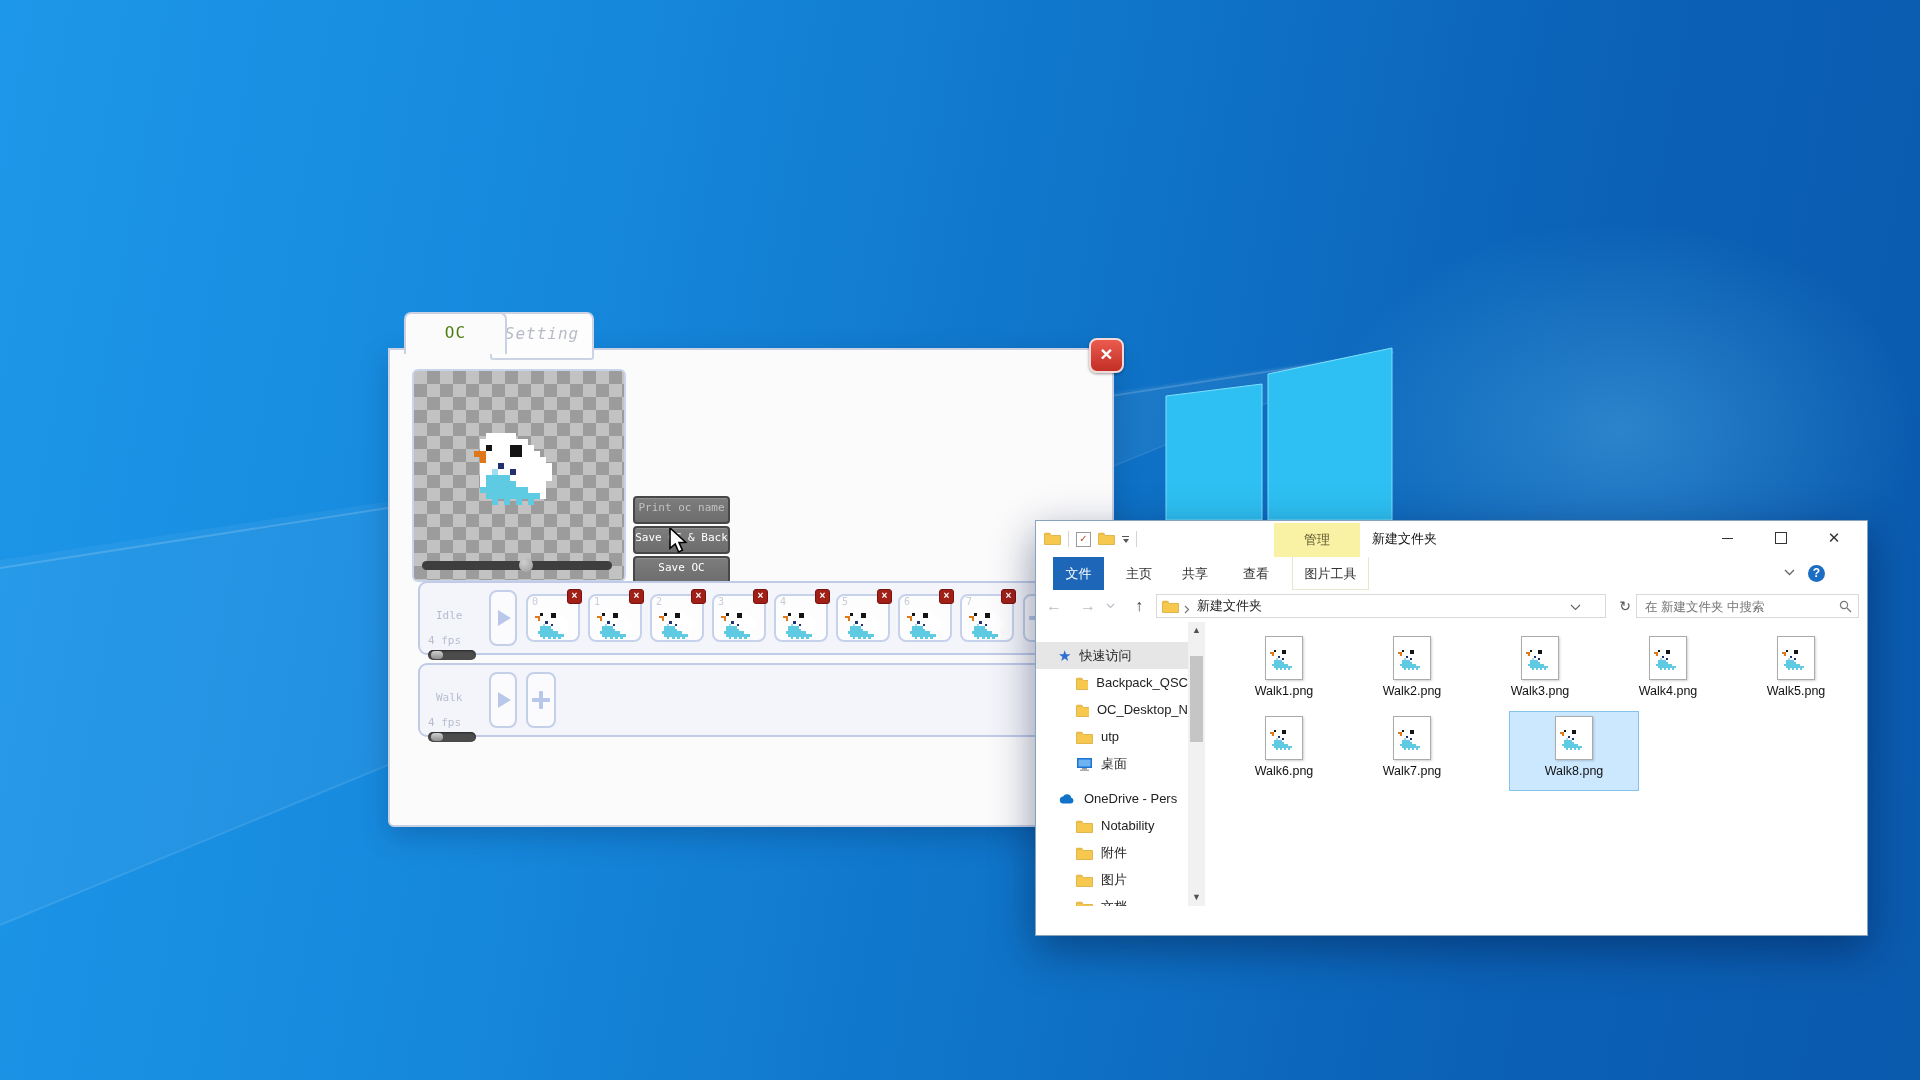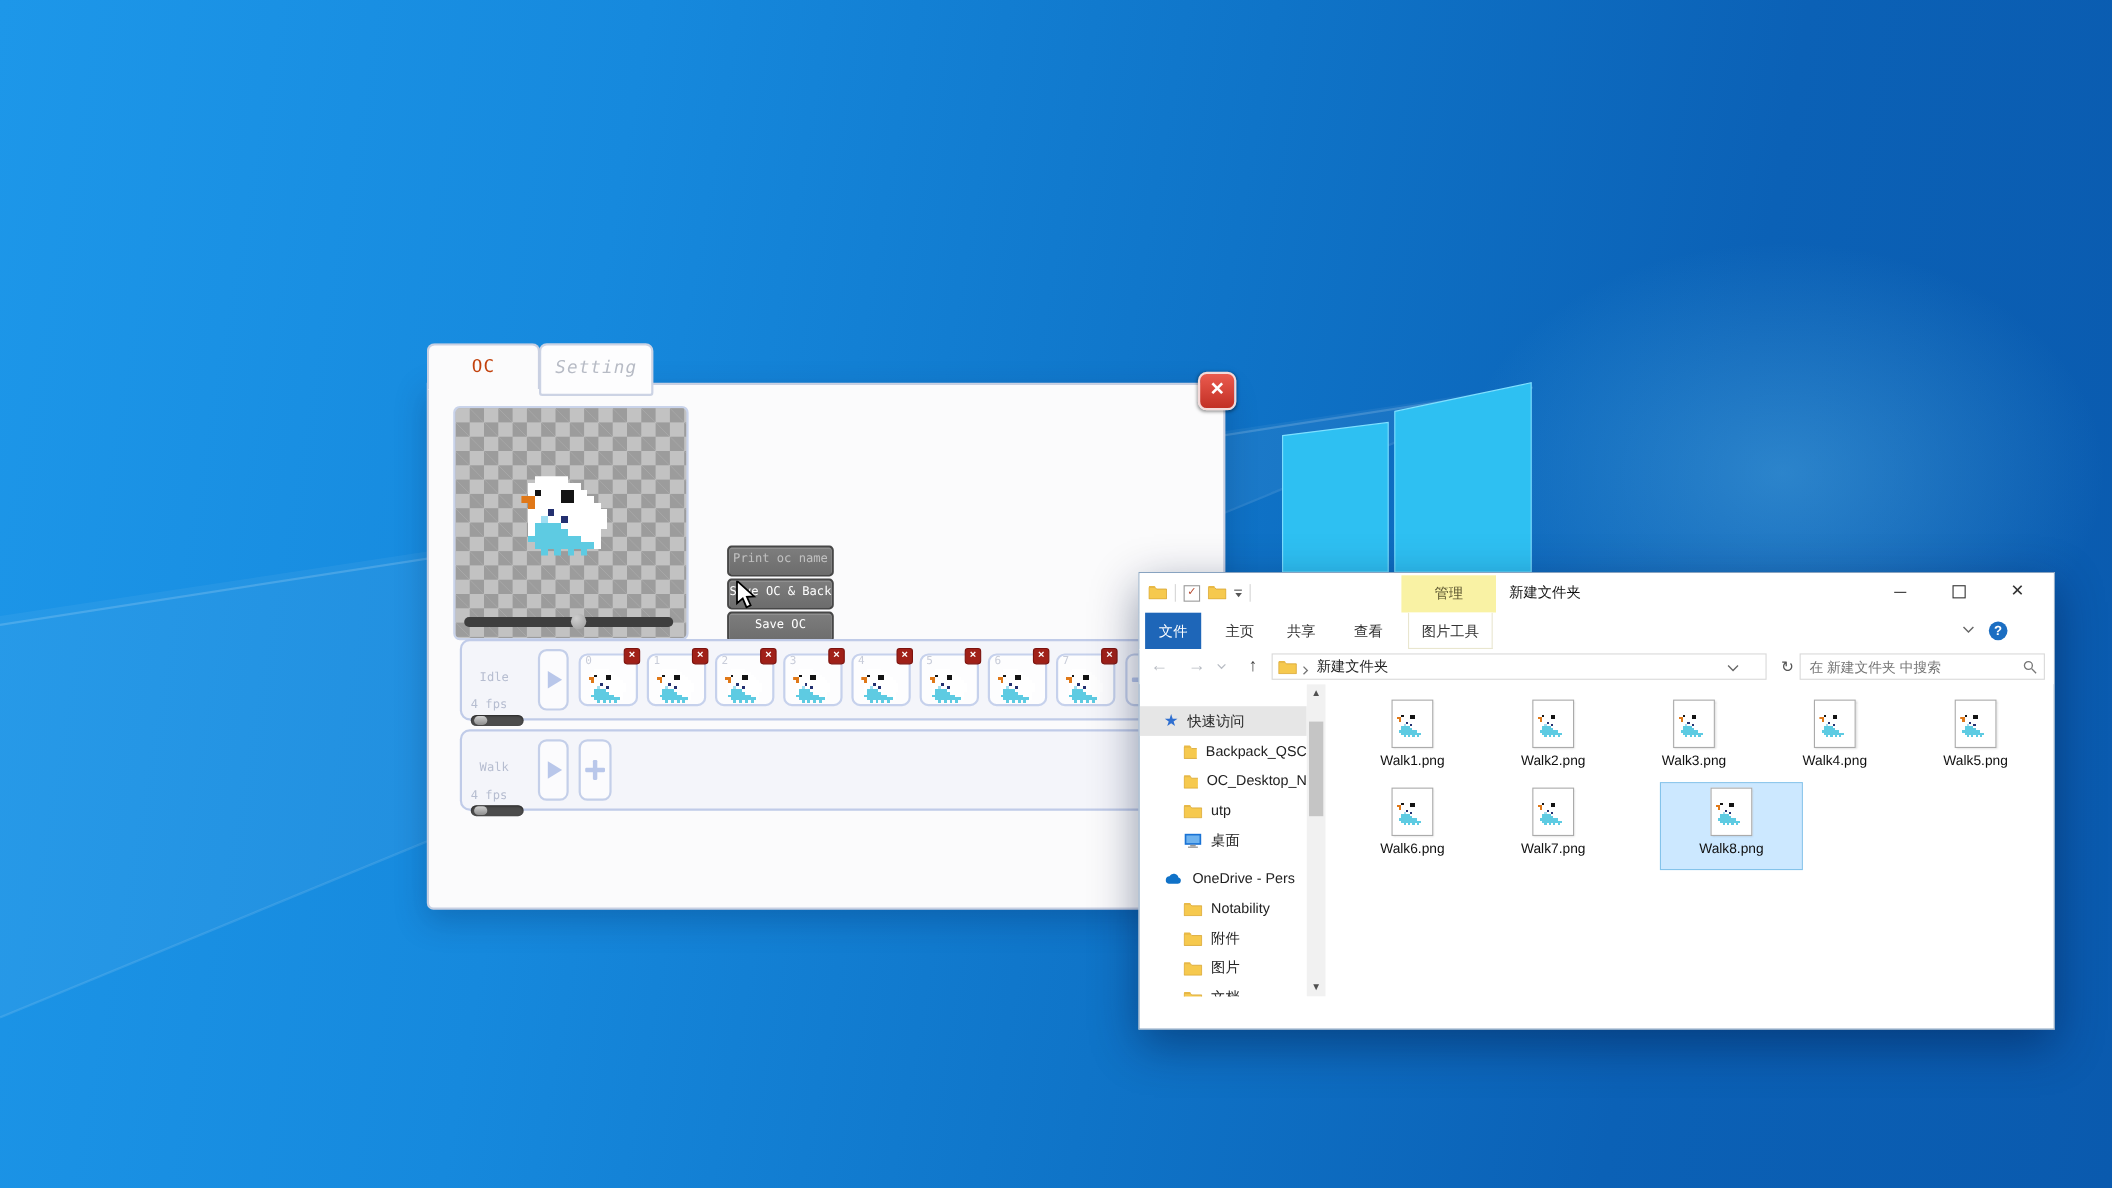--- a/index.html
+++ b/index.html
@@ -17,21 +17,21 @@
   .beam-a{left:0;top:567px;width:1410px;transform:rotate(-8.8deg);}
   .beam-b{left:0;top:924px;width:1505px;transform:rotate(-22.4deg);opacity:.7;}
   .winlogo{position:absolute;left:1100px;top:330px;width:360px;height:200px;}
 
   
   .oc-win{position:absolute;left:388px;top:312px;width:726px;height:515px;
           font-family:"DejaVu Sans Mono",monospace;}
   .oc-body{position:absolute;left:0;right:0;top:36px;bottom:0;background:#fbfbfc;
            border:2px solid #c9d0e2;border-radius:0 6px 6px 6px;box-shadow:0 10px 28px rgba(0,30,80,.25);}
   .oc-tab{position:absolute;top:0;text-align:center;font-size:16px;letter-spacing:1px;cursor:default;}
-  .tab-oc{left:0;width:99px;height:40px;line-height:38px;background:#fbfbfc;color:#c2410c;
+  .tab-oc{left:16px;width:99px;height:40px;line-height:38px;background:#fbfbfc;color:#4d7c0f;
           border:2px solid #c9d0e2;border-bottom:none;border-radius:7px 7px 0 0;z-index:3;}
   .tab-setting{left:102px;width:100px;height:44px;line-height:40px;background:#fdfdfe;color:#b7bbc5;
           border:2px solid #ccd3e4;border-radius:7px 7px 3px 3px;z-index:2;font-style:italic;}
   .oc-close{position:absolute;left:701px;top:26px;width:31px;height:31px;z-index:6;
     background:linear-gradient(#ea5b4e,#c22f25);border:2px solid #f3dada;border-radius:8px;
     color:#fff;font-weight:bold;font-size:21px;line-height:27px;text-align:center;
     box-shadow:0 1px 3px rgba(0,0,0,.4);font-family:"Liberation Sans",sans-serif;}
   .preview{position:absolute;left:24px;top:57px;width:210px;height:209px;z-index:4;
     border:2px solid #c9d3ea;border-radius:6px;background-color:#c2c2c2;overflow:hidden;
     background-image:
@@ -39,21 +39,21 @@
      linear-gradient(45deg,#9c9c9c 25%,transparent 25%,transparent 75%,#9c9c9c 75%);
     background-size:26px 26px;background-position:0 0,13px 13px;}
   .preview .bird-slot{position:absolute;left:60px;top:62px;}
   .pv-slider{position:absolute;left:8px;top:190px;width:190px;height:9px;border-radius:5px;
     background:#3e3e3e;}
   .pv-knob{position:absolute;left:97px;top:-3px;width:14px;height:14px;border-radius:50%;
     background:radial-gradient(circle at 35% 30%,#cfcfcf,#9a9a9a);}
   .oc-btn{position:absolute;left:245px;width:93px;height:24px;z-index:4;
     background:linear-gradient(#7d7d7d,#6d6d6d);border:2px solid #474747;border-radius:4px;
     color:#fff;font-size:11px;line-height:20px;text-align:center;
-    font-family:"DejaVu Sans Mono",monospace;box-shadow:inset 0 1px 0 rgba(255,255,255,.15);margin-left:28px;}
+    font-family:"DejaVu Sans Mono",monospace;box-shadow:inset 0 1px 0 rgba(255,255,255,.15);}
   .btn-print{top:184px;color:#c2c2c2;}
   .btn-saveback{top:214px;}
   .btn-save{top:244px;}
 
   .strip{position:absolute;left:30px;width:648px;height:74px;z-index:4;
     border:2px solid #c0cbe8;border-radius:9px;background:#f4f5fa;
     display:flex;align-items:center;padding:0 8px;box-sizing:border-box;gap:9px;}
   .strip-1{top:269px;} .strip-2{top:351px;}
   .strip-meta{width:52px;flex:0 0 52px;display:flex;flex-direction:column;gap:3px;}
   .strip-name{font-size:11px;color:#b6bdd0;padding-left:8px;margin-top:32px;}
@@ -101,21 +101,21 @@
   .manage-tab{position:absolute;left:238px;top:2px;width:86px;height:34px;background:#f9f2a4;
     color:#5c5630;text-align:center;line-height:34px;font-size:13px;}
   .ex-title-text{position:absolute;left:336px;top:0;height:36px;line-height:36px;color:#111;}
   .winbtn{position:absolute;top:0;width:46px;height:34px;text-align:center;color:#333;}
   .btn-min{left:668px;} .btn-max{left:722px;} .btn-x{left:775px;}
   .glyph-min{display:inline-block;width:11px;height:1px;background:#333;margin-top:17px;}
   .glyph-max{display:inline-block;width:10px;height:10px;border:1px solid #333;margin-top:11px;}
   .glyph-x{font-size:15px;line-height:34px;}
 
   .ribbon{position:absolute;left:0;right:0;top:36px;height:33px;background:#fff;border-bottom:1px solid #e4e4e4;}
-  .rtab{position:absolute;top:0;height:33px;line-height:33px;text-align:center;}
+  .rtab{position:absolute;top:0;height:33px;line-height:33px;text-align:center;margin-left:12px;}
   .rtab-file{left:5px;width:51px;background:#1e66b8;color:#fff;}
   .rtab-home{left:69px;width:44px;}
   .rtab-share{left:125px;width:44px;}
   .rtab-view{left:186px;width:44px;}
   .rtab-pic{left:244px;width:77px;border:1px solid #e9e6cf;border-top:none;box-sizing:border-box;background:#fff;}
   .ribbon-chev{position:absolute;left:748px;top:12px;}
   .helpq{position:absolute;left:772px;top:8px;width:17px;height:17px;border-radius:50%;
     background:#1b6ec2;color:#fff;font-size:12px;font-weight:bold;text-align:center;line-height:17px;}
 
   .addr-row{position:absolute;left:0;right:0;top:69px;height:32px;background:#fff;}

